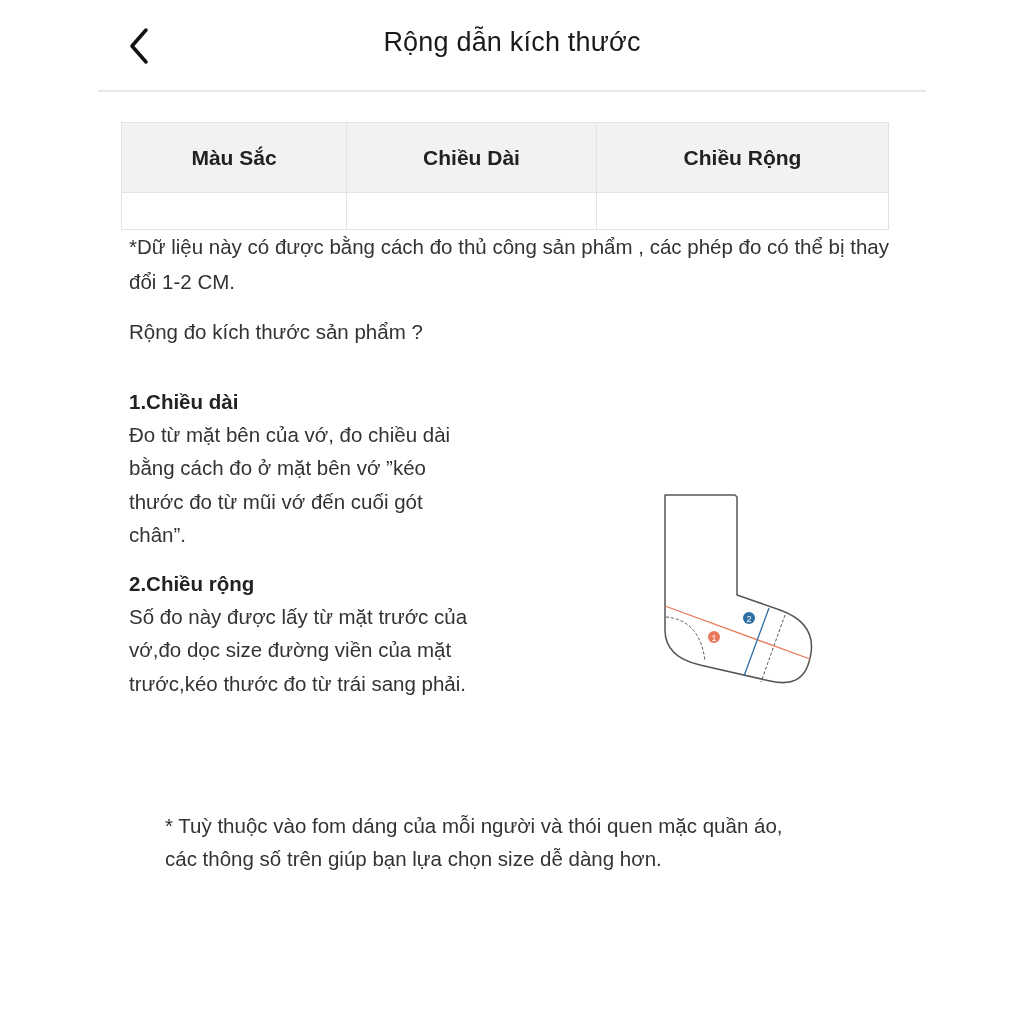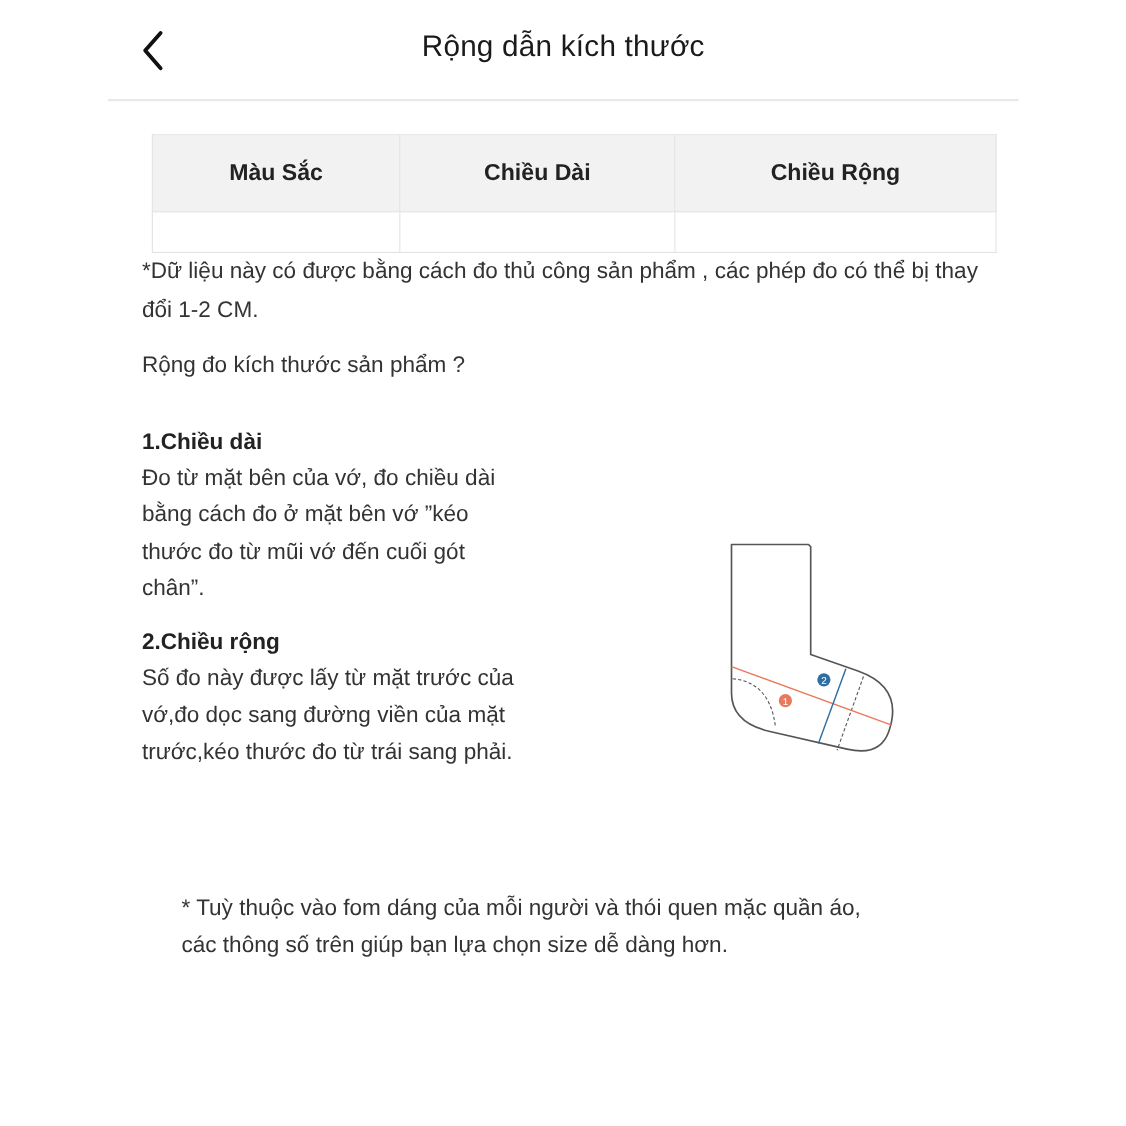--- a/index.html
+++ b/index.html
@@ -3,21 +3,21 @@
 <meta charset="utf-8">
 <style>
   html, body { margin: 0; padding: 0; background: #ffffff; }
   body { width: 1024px; height: 1024px; position: relative; overflow: hidden;
          font-family: "Liberation Sans", "DejaVu Sans", sans-serif; color: #222; }
   .header { position: absolute; left: 98px; top: 0; width: 828px; height: 90px;
             border-bottom: 2px solid #e8e8e8; }
   .back { position: absolute; left: 28px; top: 26px; width: 30px; height: 40px; cursor: pointer; }
   .title { position: absolute; left: 0; right: 0; top: 27px; text-align: center;
            font-size: 27px; color: #1a1a1a; letter-spacing: 0.2px; }
-  table.size { position: absolute; left: 138px; top: 122px; width: 767px;
+  table.size { position: absolute; left: 121px; top: 122px; width: 767px;
                border-collapse: collapse; table-layout: fixed; }
   table.size th, table.size td { border: 1px solid #e3e3e3; }
   table.size th { background: #f2f2f2; height: 67px; font-size: 21px; font-weight: bold; color: #222; }
   table.size td { height: 34px; background: #fff; }
   .note { position: absolute; left: 129px; top: 229px; width: 760px; font-size: 20.5px;
           line-height: 35px; color: #333; margin: 0; }
   .howto { position: absolute; left: 129px; top: 315px; font-size: 20.5px; color: #333; margin: 0; line-height: 33px; }
   .steps { position: absolute; left: 129px; top: 369px; width: 380px; font-size: 20.5px; line-height: 33.2px; color: #333; }
   .steps .h { font-weight: bold; color: #222; margin-top: 16px; }
   .sock { position: absolute; left: 640px; top: 480px; width: 180px; height: 210px; }
@@ -63,21 +63,21 @@
 <p class="howto">Rộng đo kích thước sản phẩm ?</p>
 
 <div class="steps">
   <div class="h">1.Chiều dài</div>
   <div>Đo từ mặt bên của vớ, đo chiều dài</div>
   <div>bằng cách đo ở mặt bên vớ ”kéo</div>
   <div>thước đo từ mũi vớ đến cuối gót</div>
   <div>chân”.</div>
   <div class="h">2.Chiều rộng</div>
   <div>Số đo này được lấy từ mặt trước của</div>
-  <div>vớ,đo dọc sang đường viền của mặt</div>
+  <div>vớ,đo dọc size đường viền của mặt</div>
   <div>trước,kéo thước đo từ trái sang phải.</div>
 </div>
 
 <div class="sock">
   <svg width="180" height="210" viewBox="630 475 180 210">
 
     <path d="M 655 490 L 725 490 L 727 492 L 727 590 L 770 605 Q 812 620 798 660 Q 790 683 760 676 L 690 660 Q 655 652 655 625 Z" fill="#fff" stroke="#555" stroke-width="1.5" stroke-linejoin="round"></path>
 
     <path d="M 656 612 Q 690 615 695 656" fill="none" stroke="#555" stroke-width="1" stroke-dasharray="3,2"></path>
 

